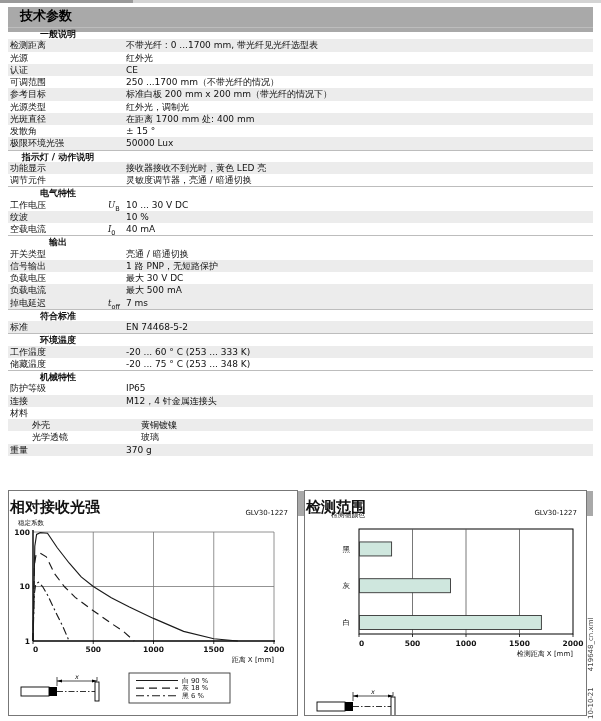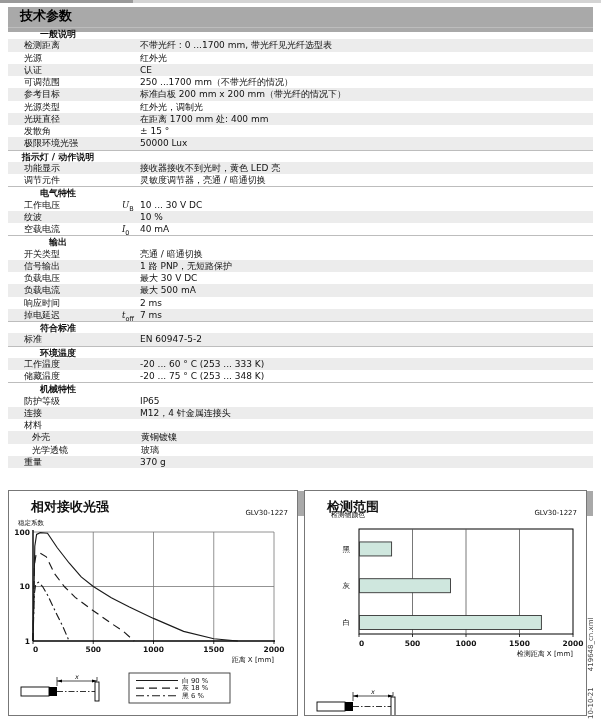--- a/index.html
+++ b/index.html
@@ -8,31 +8,31 @@
   .topstrip{position:absolute;top:0;left:0;width:601px;height:3px;background:#d4d4d4;}
   .topstrip-dark{position:absolute;top:0;left:0;width:133px;height:3px;background:#9a9a9a;}
   .bar{position:absolute;left:8px;width:585px;height:25px;background:#a9a9a9;color:#000;
        font-weight:bold;font-size:13px;line-height:17px;padding-left:12px;box-sizing:border-box;}
   #bar1{top:7px;}
   #bar2{top:491px;}
   .spec{position:absolute;left:8px;top:27px;width:585px;}
   .srow{display:flex;height:12.25px;line-height:12.4px;font-size:9px;white-space:nowrap;box-sizing:border-box;}
   .srow.shade{background:#ececec;}
   .srow.sec{font-weight:bold;border-top:1px solid #bdbdbd;text-align:center;}
-  .slabel{width:98px;padding-left:16px;overflow:hidden;}
+  .slabel{width:98px;padding-left:2px;overflow:hidden;}
   .slabel.ind{width:91px;padding-left:24px;}
   .seclabel{padding-left:1px;}
   .ssym{width:18px;font-size:8.5px;}
   .ssym i{font-family:"DejaVu Serif","Liberation Serif",serif;font-style:italic;}
   .ssym sub{font-size:6.5px;}
   .sval{flex:1;overflow:hidden;}
   .panel{position:absolute;top:490px;height:226px;border:1px solid #777;background:#fff;box-sizing:border-box;}
   #panel-left{left:8px;width:290px;}
   #panel-right{left:304px;width:283px;}
-  .ptitle{position:absolute;left:22px;top:7px;font-weight:bold;font-size:13px;}
+  .ptitle{position:absolute;left:1px;top:7px;font-weight:bold;font-size:15px;}
   .pdev{position:absolute;right:9px;top:8px;font-size:7px;margin-top:10px;}
   .panel svg{position:absolute;left:0;top:0;}
   svg text{font-family:"DejaVu Sans","Liberation Sans",sans-serif;fill:#111;}
   .sidetext{position:absolute;left:587px;top:719px;transform:rotate(-90deg);transform-origin:top left;
             font-size:7px;color:#444;white-space:nowrap;width:220px;}
   .sidetext .gap{margin-left:16px;}
 </style>
 </head>
 <body>
 
@@ -138,37 +138,32 @@
       <div class="srow">
         <span class="slabel">负载电压</span>
         <span class="ssym"></span>
         <span class="sval">最大 30 V DC</span>
       </div>
       <div class="srow shade">
         <span class="slabel">负载电流</span>
         <span class="ssym"></span>
         <span class="sval">最大 500 mA</span>
       </div>
-      <div class="srow">
-        <span class="slabel">响应时间</span>
-        <span class="ssym"></span>
-        <span class="sval">2 ms</span>
-      </div>
       <div class="srow shade">
         <span class="slabel">掉电延迟</span>
         <span class="ssym"><i>t</i><sub>off</sub></span>
         <span class="sval">7 ms</span>
       </div>
       <div class="srow sec">
         <span class="slabel seclabel">符合标准</span>
       </div>
       <div class="srow shade">
         <span class="slabel">标准</span>
         <span class="ssym"></span>
-        <span class="sval">EN 60947-5-2</span>
+        <span class="sval">EN 74468-5-2</span>
       </div>
       <div class="srow sec">
         <span class="slabel seclabel">环境温度</span>
       </div>
       <div class="srow shade">
         <span class="slabel">工作温度</span>
         <span class="ssym"></span>
         <span class="sval">-20 ... 60 ° C (253 ... 333 K)</span>
       </div>
       <div class="srow">

